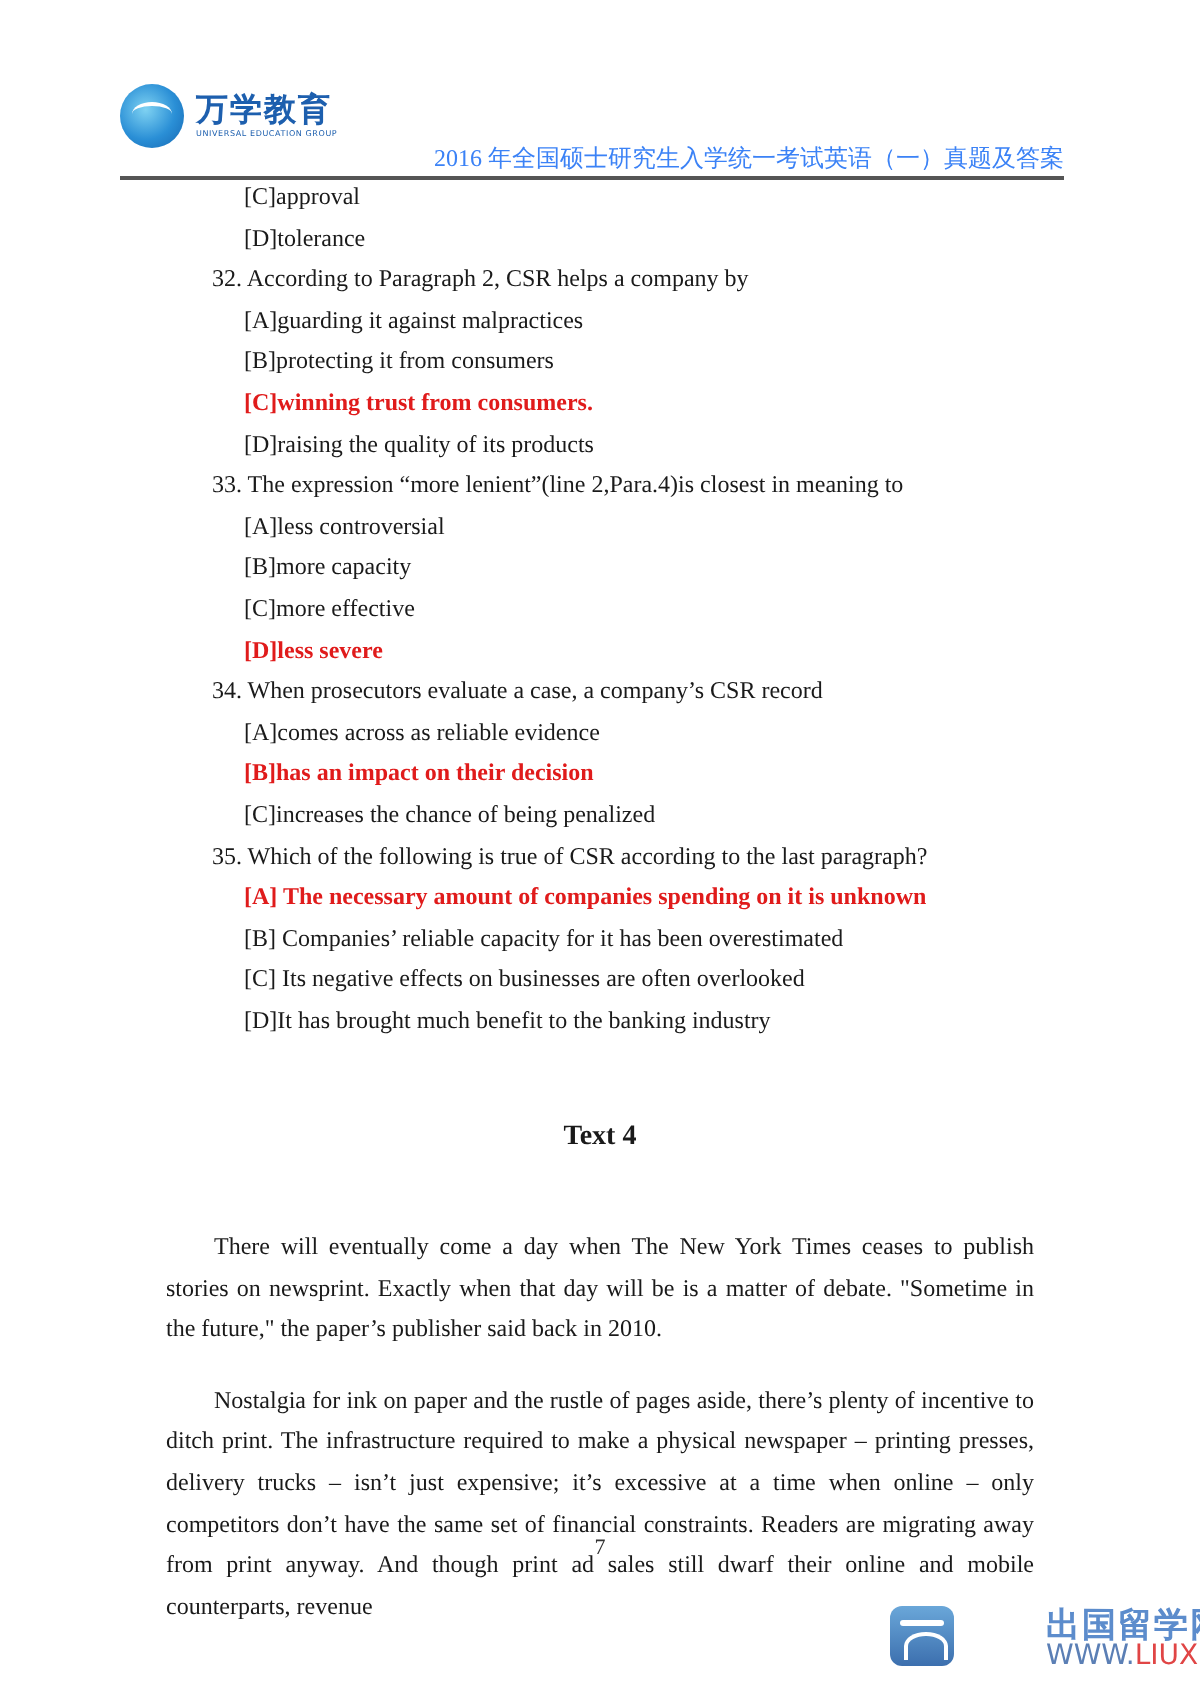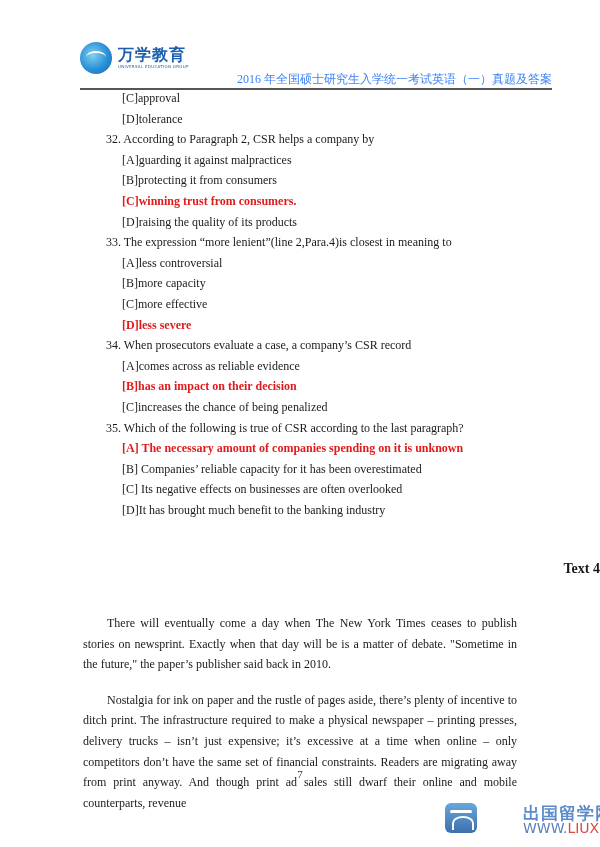--- a/index.html
+++ b/index.html
@@ -1,21 +1,21 @@
 <!DOCTYPE html>
 <html><head>
 <meta charset="utf-8">
 <style>
   html, body { margin: 0; padding: 0; background: #ffffff; }
   body {
     width: 600px; height: 847px; position: relative; overflow: hidden;
     font-family: "Liberation Serif", "DejaVu Serif", serif;
     color: #1a1a1a;
   }
-  .header { position: absolute; left: 80px; top: 38px; width: 472px; height: 50px; }
+  .header { position: absolute; left: 60px; top: 38px; width: 472px; height: 50px; }
   .logo { position: absolute; left: 0; top: 4px; display: flex; align-items: center; }
   .logo-globe {
     width: 32px; height: 32px; border-radius: 50%;
     background: radial-gradient(circle at 40% 40%, #7fd2f2 0%, #2a8fd6 55%, #1565b0 100%);
     position: relative;
   }
   .logo-globe::after {
     content: ""; position: absolute; left: 6px; top: 9px; width: 20px; height: 10px;
     border-top: 2px solid #fff; border-radius: 50%;
   }
@@ -23,21 +23,21 @@
   .logo-cn { font-family: "DejaVu Sans", sans-serif; font-weight: bold; font-size: 16px; color: #1d5fae; letter-spacing: 1px; line-height: 18px; }
   .logo-en { font-family: "DejaVu Sans", sans-serif; font-size: 4px; color: #1d5fae; letter-spacing: 0.3px; line-height: 6px; }
   .header-title { position: absolute; right: 0; top: 33px; font-size: 12px; color: #3b82f6; white-space: nowrap; }
   .header-rule { position: absolute; left: 0; top: 50px; width: 472px; height: 0; border-top: 2px solid #555; }
 
   .content { position: absolute; left: 68px; top: 88px; width: 464px; }
   .line { font-size: 12px; line-height: 20.6px; height: 20.6px; white-space: nowrap; margin-left: 38px; }
   .opt { padding-left: 16px; }
   .answer { color: #e01b1b; font-weight: bold; }
 
-  .section-title { position: absolute; left: 0; width: 600px; top: 561px; text-align: right; font-weight: bold; font-size: 14px; }
+  .section-title { position: absolute; left: 0; width: 600px; top: 561px; text-align: center; font-weight: bold; font-size: 14px; }
   .para-block { position: absolute; left: 68px; top: 598px; width: 464px; }
   .para { font-size: 12px; line-height: 20.6px; text-align: justify; text-indent: 24px; margin: 15px; }
   .page-num { position: absolute; left: 0; width: 600px; top: 768px; text-align: center; font-size: 11px; color: #333; }
 
   .watermark { position: absolute; left: 445px; top: 803px; display: flex; align-items: center; gap: 41px; }
   .wm-icon { width: 32px; height: 30px; border-radius: 6px; background: linear-gradient(180deg, #6aa7d9 0%, #3c6fae 100%); position: relative; }
   .wm-icon::before { content: ""; position: absolute; left: 5px; top: 7px; width: 22px; height: 3px; background: #fff; border-radius: 2px; }
   .wm-icon::after { content: ""; position: absolute; left: 7px; top: 13px; width: 18px; height: 12px; border: 2px solid #fff; border-bottom: none; border-radius: 50% 50% 0 0; }
   .wm-text { margin-left: 5px; display: flex; flex-direction: column; }
   .wm-cn { font-family: "DejaVu Sans", sans-serif; font-weight: bold; font-size: 17px; color: #5c8ccc; line-height: 19px; letter-spacing: 1px; }

